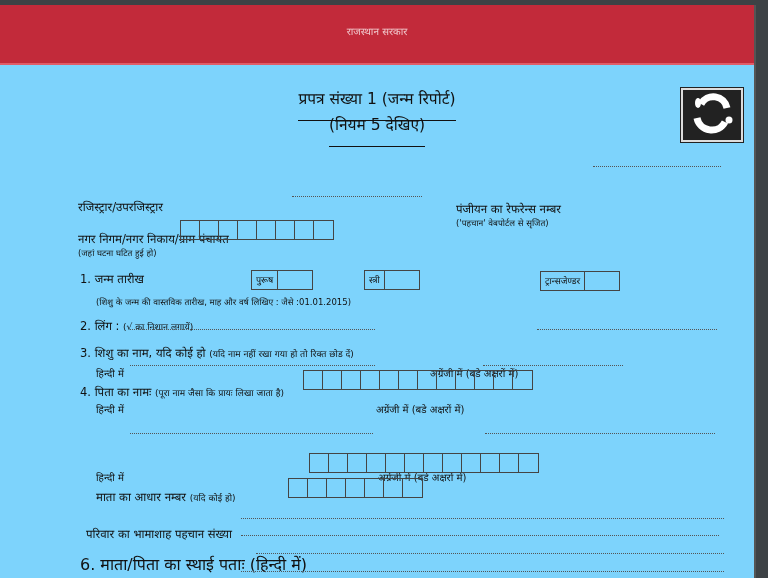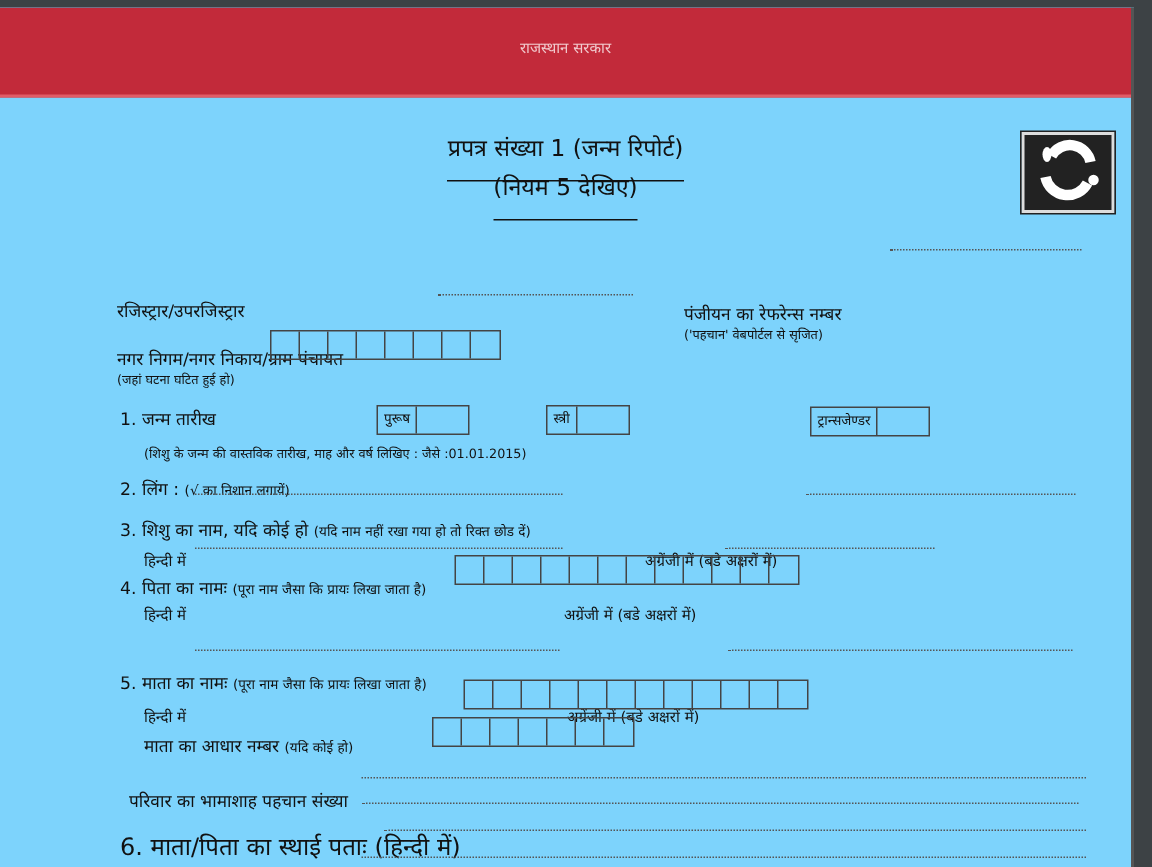--- a/index.html
+++ b/index.html
@@ -98,21 +98,20 @@
     <div class="b"></div>
       <div class="b"></div>
       <div class="b"></div>
       <div class="b"></div>
     <div class="b"></div>
       <div class="b"></div>
       <div class="b"></div>
       <div class="b"></div>
   </div>
 
-  <div class="txt" style="left:80px;top:394px;"><span>5. माता का नामः</span> <span class="sm">(पूरा नाम जैसा कि प्रायः लिखा जाता है)</span></div>
   <div class="txt sm" style="left:96px;top:417px;font-size:10px;">हिन्दी में</div>
   <div class="dots" style="left:130px;top:428px;width:243px;"></div>
   <div class="txt sm" style="left:378px;top:417px;font-size:10px;">अग्रेंजी में (बडे अक्षरों में)</div>
   <div class="dots" style="left:485px;top:428px;width:230px;"></div>
   <div class="txt" style="left:96px;top:436px;"><span>माता का आधार नम्बर</span> <span class="sm">(यदि कोई हो)</span></div>
   <div class="boxes" style="left:309px;top:448px;">
     <div class="b"></div>
       <div class="b"></div>
       <div class="b"></div>
       <div class="b"></div>

